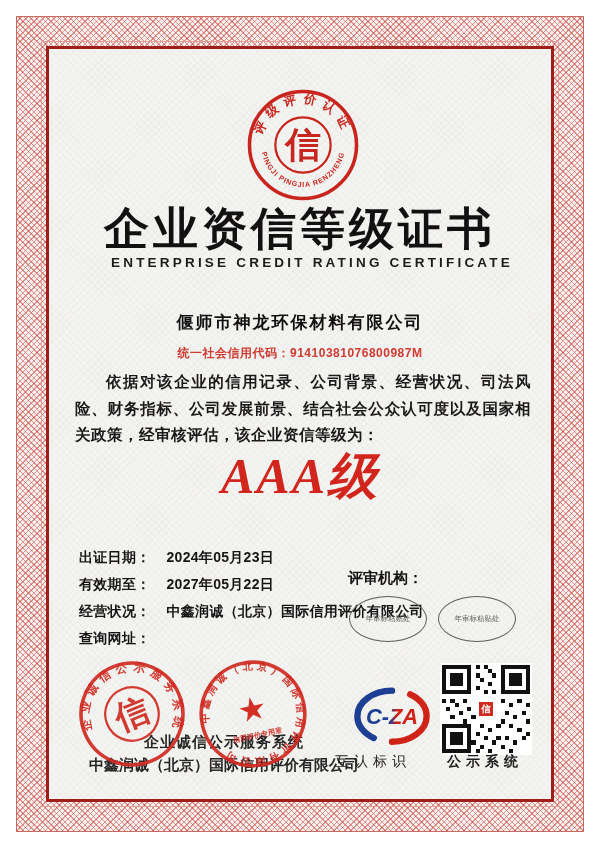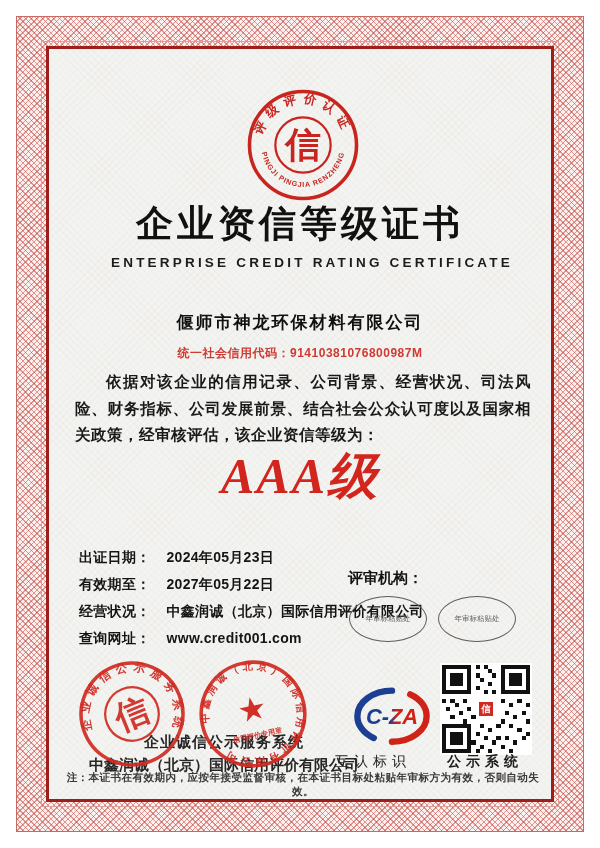--- a/index.html
+++ b/index.html
@@ -24,21 +24,21 @@
       repeating-linear-gradient(-45deg, rgba(214,120,110,.05) 0 1px, transparent 1px 5px),
       #f2f4f1;
     border:3px solid #9e1f1a;
     outline:1px solid #dfa09a;
     outline-offset:4px;
     box-sizing:border-box;
   }
   .abs{position:absolute;}
 
   .seal-top{left:196px;top:38px;width:116px;height:116px;}
-  .title{left:0;top:150px;width:100%;text-align:center;font-size:37px;font-weight:900;color:#111;letter-spacing:4px;font-family:"Liberation Serif",serif;}
+  .title{left:0;top:150px;width:100%;text-align:center;font-size:45px;font-weight:900;color:#111;letter-spacing:4px;font-family:"Liberation Serif",serif;}
   .subtitle{left:12px;top:206px;width:100%;text-align:center;font-size:13.5px;font-weight:bold;color:#1c1c1c;letter-spacing:3.2px;}
   .credit-line{right:34px;top:235px;font-size:13px;font-weight:bold;color:#d0241c;letter-spacing:1px;}
   .company{left:0;top:262px;width:100%;text-align:center;font-size:17px;font-weight:900;color:#111;letter-spacing:2px;}
   .uscc{left:0;top:296px;width:100%;text-align:center;font-size:12px;font-weight:bold;color:#cf3a32;letter-spacing:.5px;}
   .body-par{left:26px;top:320px;width:456px;font-size:15.5px;font-weight:bold;color:#1a1a1a;line-height:1.72;text-align:justify;text-indent:2em;letter-spacing:.5px;}
   .rating{left:0;top:394px;width:100%;text-align:center;font-size:50px;font-weight:900;font-style:italic;color:#d1251d;font-family:"Liberation Serif",serif;letter-spacing:2px;}
 
   .details{left:30px;top:500px;}
   .detail-row{display:flex;margin-bottom:9px;font-size:14px;font-weight:bold;color:#151515;white-space:nowrap;letter-spacing:.3px;}
   .detail-row .lbl{margin-right:16px;}
@@ -102,21 +102,20 @@
       <div class="detail-row">
         <span class="lbl">有效期至：</span>
         <span>2027年05月22日</span>
       </div>
       <div class="detail-row">
         <span class="lbl">经营状况：</span>
         <span>中鑫润诚（北京）国际信用评价有限公司</span>
       </div>
       <div class="detail-row">
         <span class="lbl">查询网址：</span>
-        <span>www.credit001.com</span>
       </div>
     </div>
 
     <div class="abs annual-label">评审机构：</div>
     <div class="abs sticker sticker1">
       <span>年审标粘贴处</span>
     </div>
     <div class="abs sticker sticker2">
       <span>年审标粘贴处</span>
     </div>
@@ -184,15 +183,14 @@
           <rect x="8" y="64" width="12" height="12" fill="#111"></rect>
 
         <path fill="#111" d="M32 0h4v4h-4z M40 0h4v4h-4z M32 8h4v4h-4z M36 12h4v4h-4z M44 4h4v4h-4z M48 8h4v4h-4z M44 16h4v4h-4z M32 20h4v4h-4z M40 24h4v4h-4z M48 24h4v4h-4z M0 32h4v4h-4z M8 32h4v4h-4z M4 40h4v4h-4z M12 36h4v4h-4z M20 32h4v4h-4z M16 44h4v4h-4z M8 48h4v4h-4z M24 40h4v4h-4z M28 48h4v4h-4z M20 52h4v4h-4z M56 32h4v4h-4z M64 36h4v4h-4z M72 32h4v4h-4z M80 36h4v4h-4z M60 44h4v4h-4z M68 48h4v4h-4z M76 44h4v4h-4z M80 52h4v4h-4z M56 52h4v4h-4z M64 56h4v4h-4z M72 60h4v4h-4z M80 64h4v4h-4z M60 68h4v4h-4z M68 72h4v4h-4z M76 68h4v4h-4z M56 76h4v4h-4z M64 80h4v4h-4z M36 56h4v4h-4z M44 60h4v4h-4z M32 64h4v4h-4z M40 68h4v4h-4z M48 72h4v4h-4z M36 76h4v4h-4z M44 80h4v4h-4z M52 56h4v4h-4z M52 68h4v4h-4z M28 72h4v4h-4z M32 80h4v4h-4z"></path>
 
         <rect x="35" y="35" width="14" height="14" rx="3" fill="#cf2a22"></rect>
         <text x="42" y="45" text-anchor="middle" font-size="9" font-weight="bold" fill="#fff">信</text>
       </svg>
     </div>
     <div class="abs publicity-label">公示系统</div>
 
-    <div class="abs note">注：本证书在有效期内，应按年接受监督审核，在本证书目标处粘贴年审标方为有效，否则自动失效。</div>
   </div>
 </div>
 
 </body></html>

